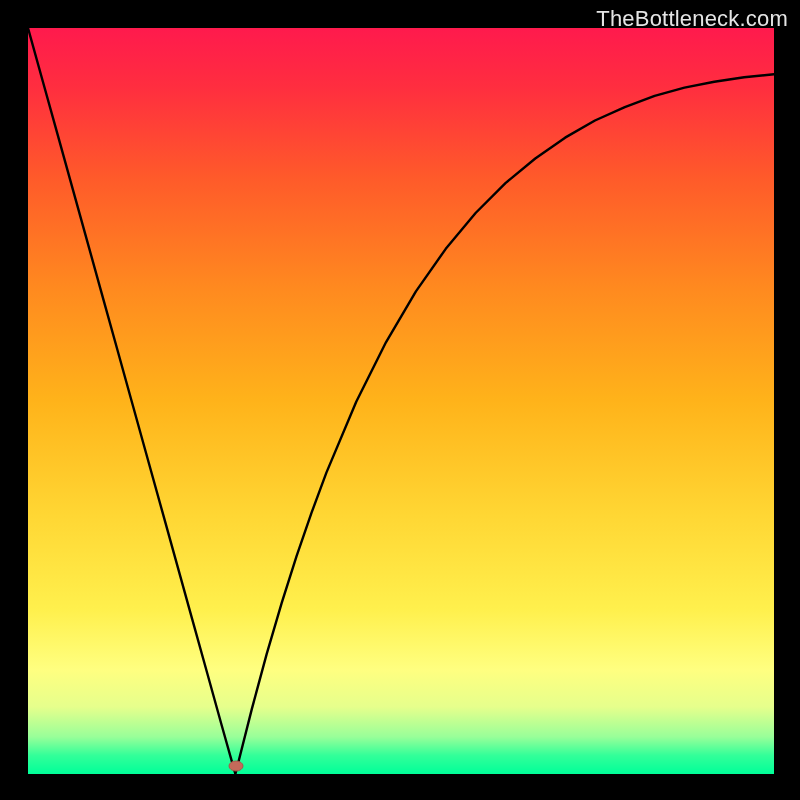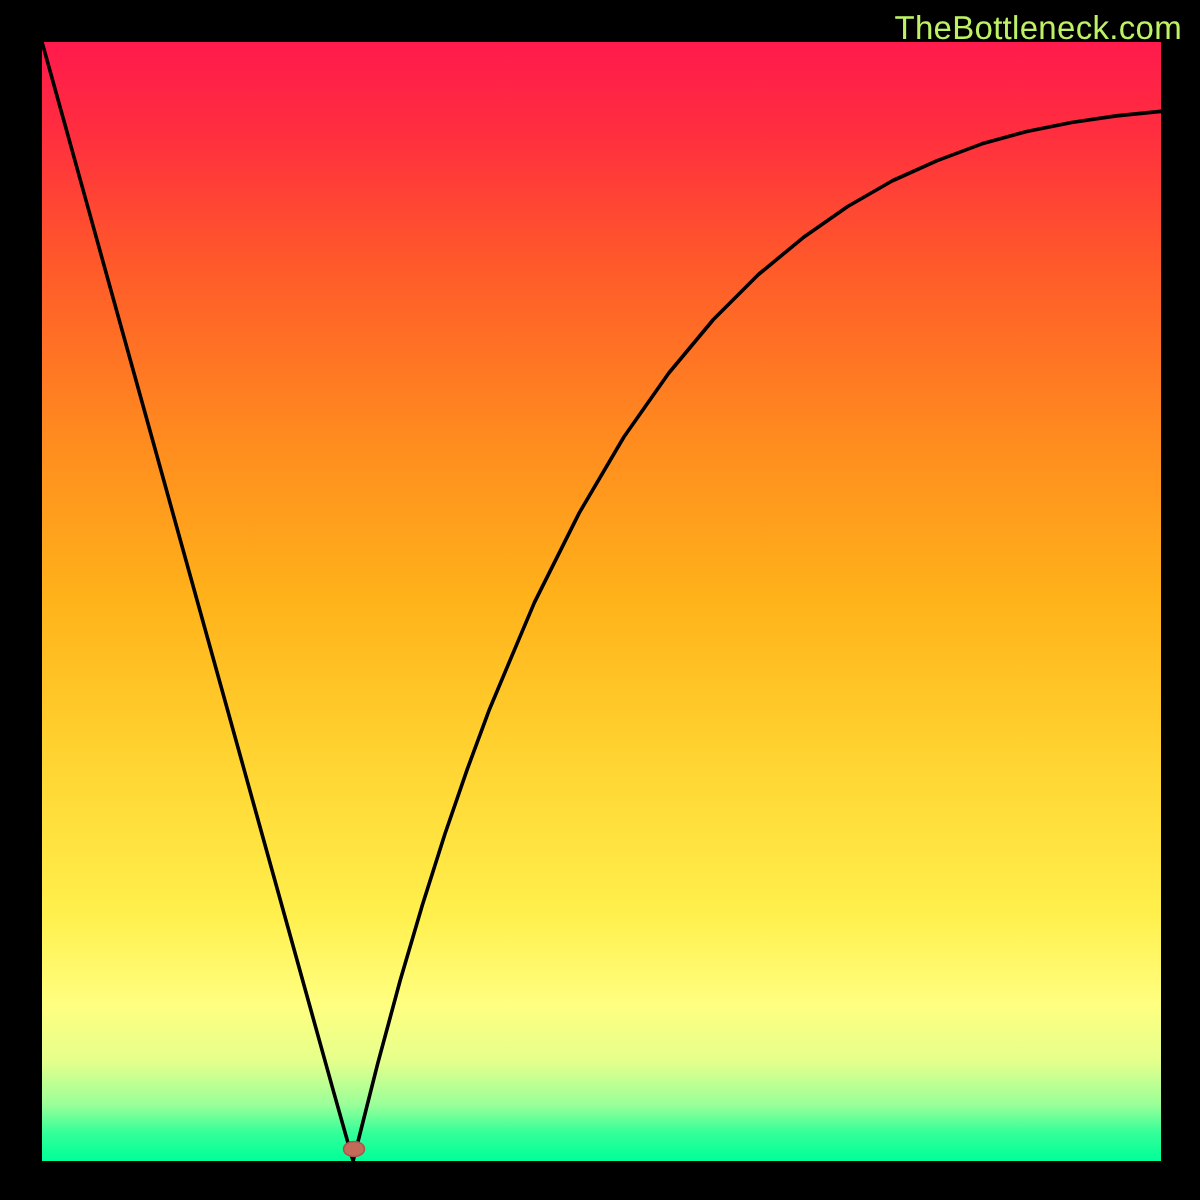--- a/index.html
+++ b/index.html
@@ -16,21 +16,21 @@
     top: 0;
     left: 0;
     width: 800px;
     height: 800px;
     background: #000;
   }
   .attribution {
     position: absolute;
     top: 6px;
     right: 12px;
-    color: #bef264;
+    color: #e5e5e5;
     font-size: 22px;
     font-weight: 500;
     letter-spacing: 0.2px;
   }
   svg {
     position: absolute;
     top: 0;
     left: 0;
   }
 </style>

